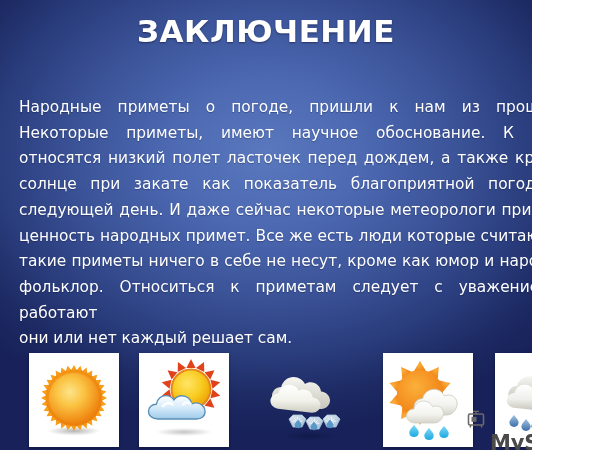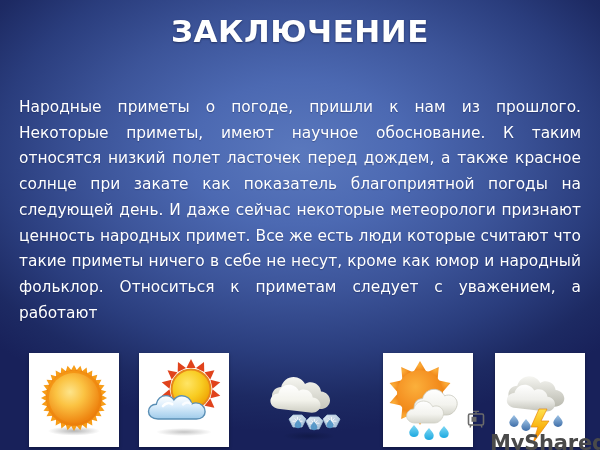--- a/index.html
+++ b/index.html
@@ -9,21 +9,21 @@
   }
   body {
     width: 600px;
     height: 450px;
     overflow: hidden;
     font-family: "Liberation Sans", "DejaVu Sans", sans-serif;
   }
 
   .slide {
     position: relative;
-    width: 600px;
+    width: 532px;
     height: 450px;
     background:
       radial-gradient(ellipse 70% 62% at 50% 34%,
         #5a78bd 0%,
         #4c69b2 26%,
         #3c5499 50%,
         #2a3d7d 72%,
         #1d2a63 88%,
         #18215a 100%),
       #1b2560;
@@ -130,20 +130,21 @@
 </style>
 </head>
 <body>
 
 <div class="slide">
 
   <div class="title">ЗАКЛЮЧЕНИЕ</div>
 
   <div class="body-text">
     <span>Народные приметы о погоде,  пришли к нам из прошлого. Некоторые приметы, имеют научное обоснование. К таким относятся низкий полет ласточек перед дождем, а также красное солнце при закате как показатель благоприятной погоды на следующей день. И даже сейчас некоторые метеорологи признают ценность народных примет. Все же есть люди которые считают что такие приметы ничего в себе не несут, кроме как юмор и народный фольклор. Относиться к приметам следует с уважением, а работают</span>
+    <div class="last-line">они или нет каждый решает сам.</div>
   </div>
 
   <div class="icon-strip">
 
     <div class="icon-slot s1">
       <div class="card"></div>
       <div class="icon-art">
         <svg viewBox="0 0 90 94" xmlns="http://www.w3.org/2000/svg">
           <defs>
             <radialGradient id="g-sun1" cx="42%" cy="38%" r="62%">

